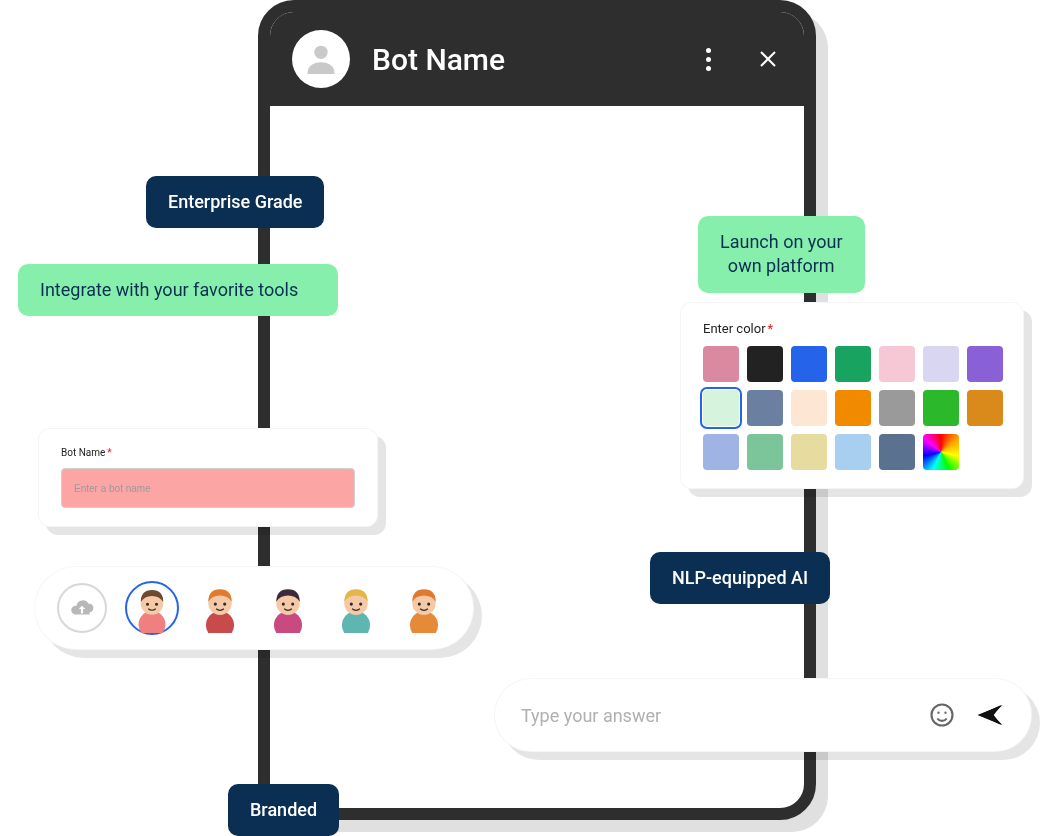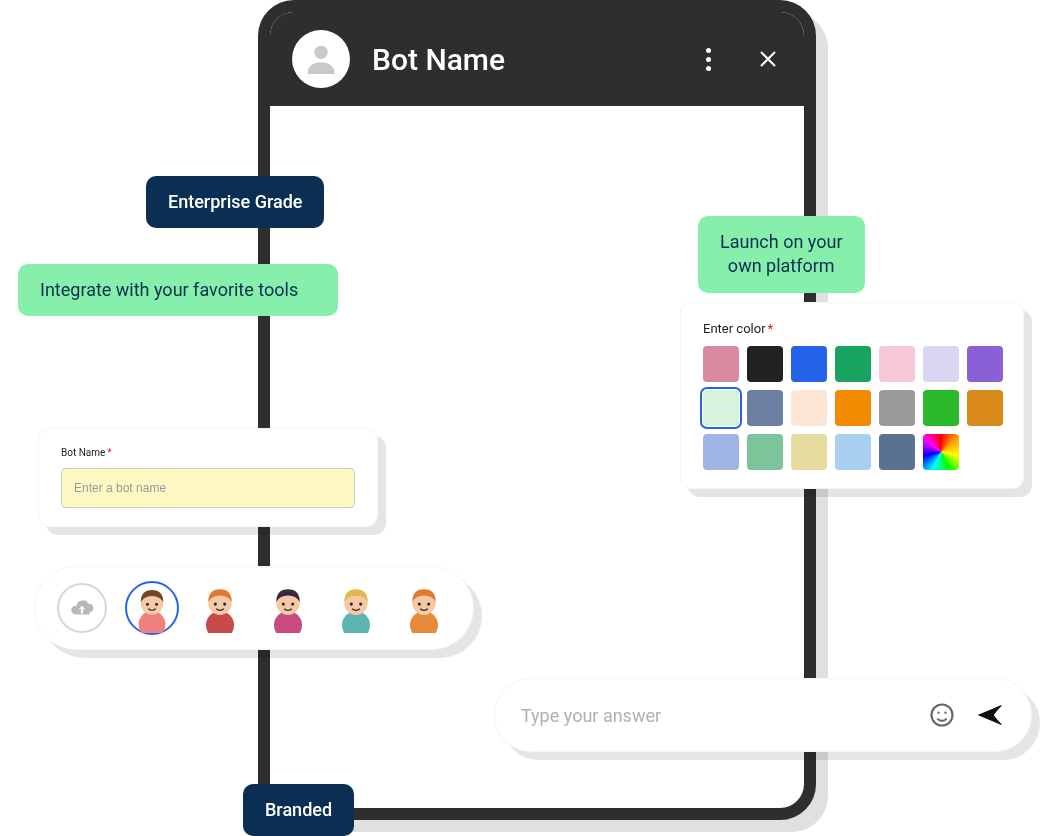--- a/index.html
+++ b/index.html
@@ -39,21 +39,21 @@
   .card {
     position:absolute; background:#fff; border-radius:12px;
     box-shadow: 8px 8px 0 rgba(0,0,0,.10);
     padding:18px 22px;
     border:1px solid rgba(0,0,0,.04);
   }
   .field-label { font-size:10px; color:#222; margin-bottom:10px; }
   .field-label .req { color:#e11; margin-left:2px; }
   .text-input {
     width:100%; height:40px; border:1px solid #d0d0d0; border-radius:4px;
-    background:#fef9c3; padding:0 12px; font-size:12px; color:#333;
+    background:#fca5a5; padding:0 12px; font-size:10px; color:#333;
   }
   .text-input::placeholder { color:#9a9a9a; }
 
   
   .avatar-row {
     position:absolute; background:#fff; border-radius:999px;
     box-shadow: 8px 8px 0 rgba(0,0,0,.10);
     padding:14px 22px; display:flex; gap:18px; align-items:center;
     border:1px solid rgba(0,0,0,.04);
   }
@@ -111,21 +111,22 @@
             <line x1="19" y1="5" x2="5" y2="19"></line>
           </svg>
       </div>
     </div>
   </div>
 
   <div class="chip chip-dark" style="left:146px; top:176px;"><span>Enterprise Grade</span></div>
   <div class="chip chip-light" style="left:18px; top:264px; width:320px;"><span>Integrate with your favorite tools</span></div>
   <div class="chip chip-light" style="left:698px; top:216px; text-align:center; white-space:pre-line;"><span>Launch on your
 own platform</span></div>
-  <div class="chip chip-dark" style="left:243px; top:784px;"><span>Branded</span></div>
+  <div class="chip chip-dark" style="left:650px; top:552px;"><span>NLP-equipped AI</span></div>
+  <div class="chip chip-dark" style="left:228px; top:784px;"><span>Branded</span></div>
 
   <div class="card" style="left:38px; top:428px; width:340px;">
     <div class="field-label">
       <span>Bot Name</span><span class="req">*</span>
     </div>
     <input class="text-input" type="text" placeholder="Enter a bot name" style="">
   </div>
 
   <div class="avatar-row" style="left:34px; top:566px;">
     <div class="upload-btn">

